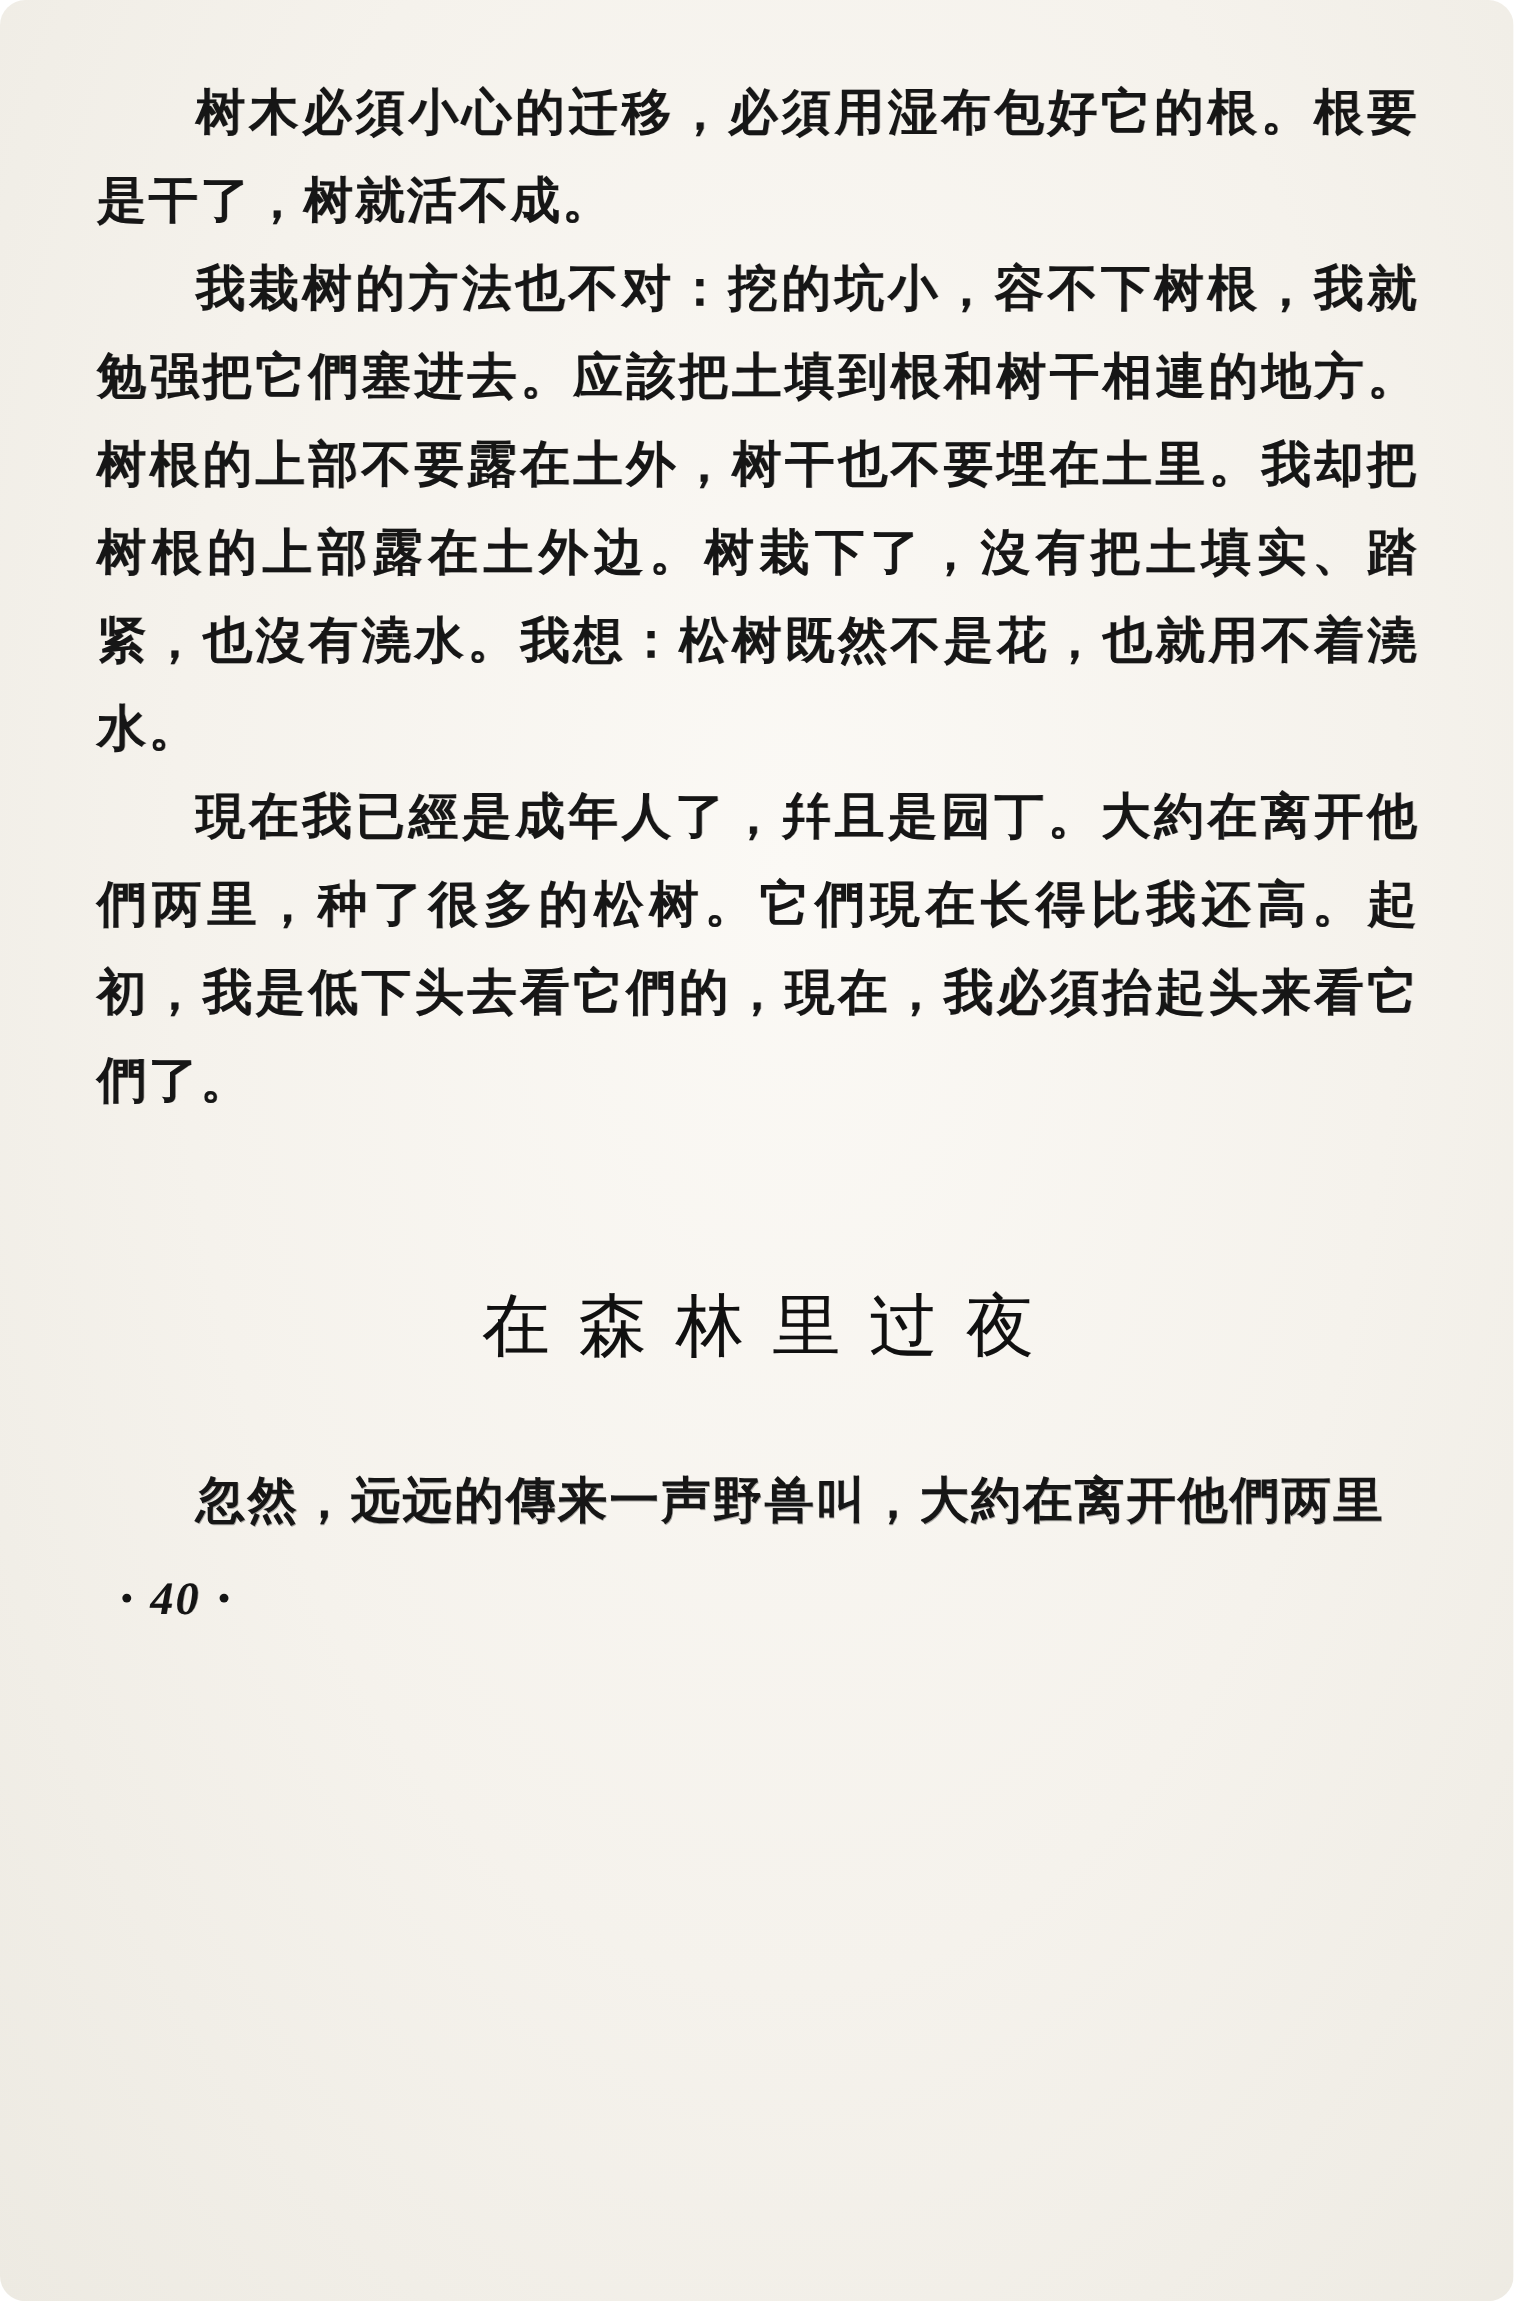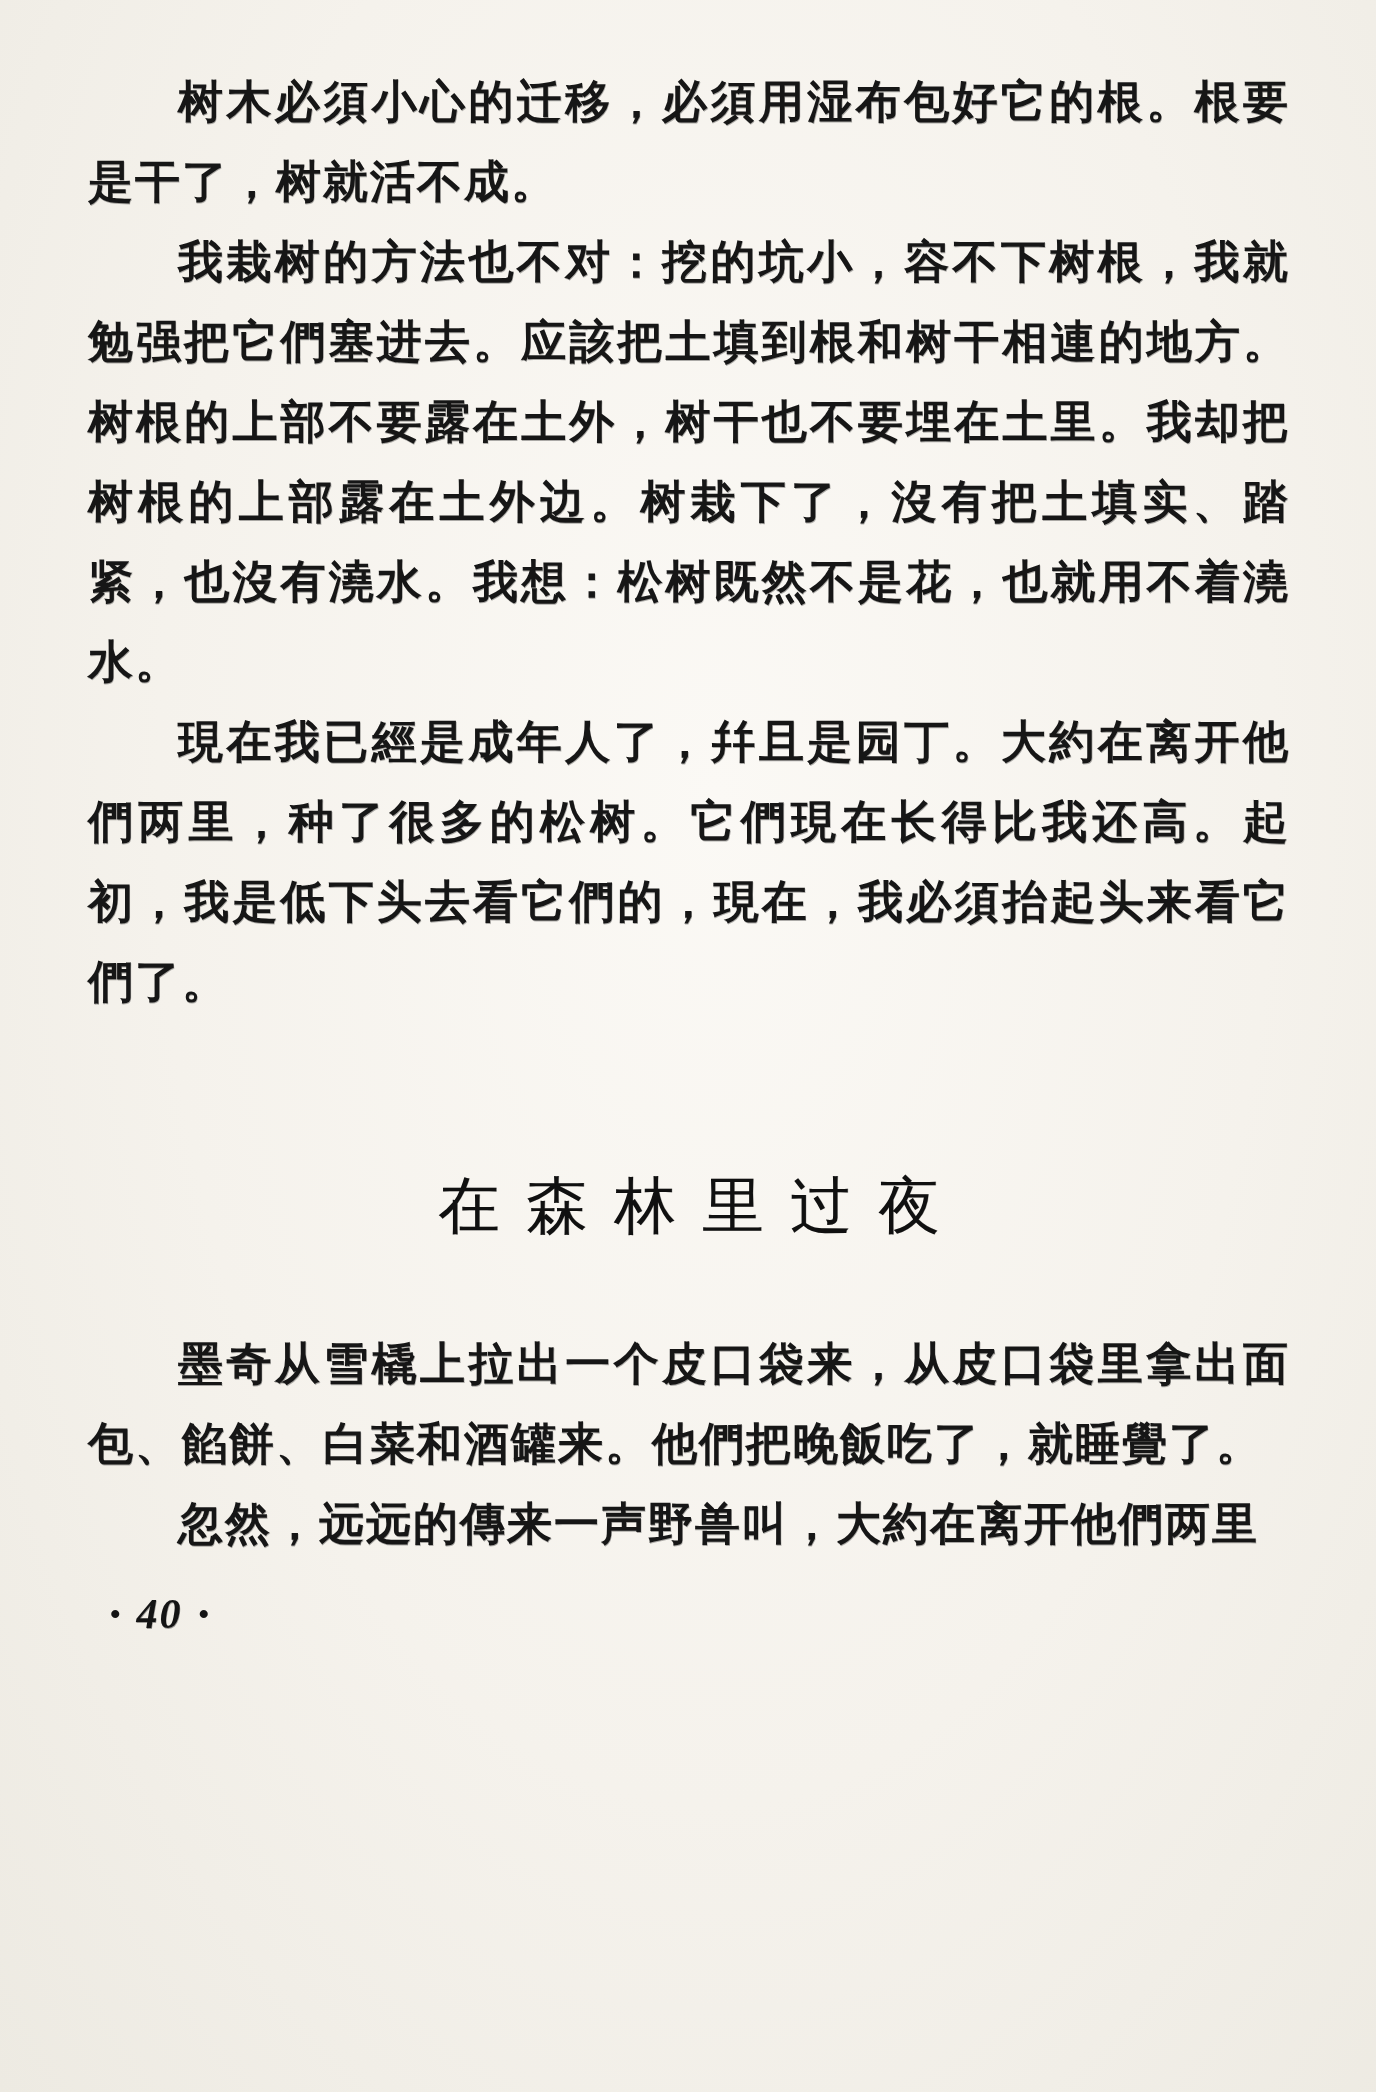--- a/index.html
+++ b/index.html
@@ -11,20 +11,21 @@
   }
   .page {
     position: relative;
     width: 1376px;
     height: 2092px;
     box-sizing: border-box;
     background:
       radial-gradient(ellipse at 52% 38%, #fbf9f5 0%, #f5f2ec 55%, #edeae2 100%);
     color: #141414;
     overflow: hidden;
+    border-radius: 23px;
   }
   .content {
     box-sizing: border-box;
     padding: 62px 86px 0 88px;
   }
   .para {
     margin: 0;
     font-size: 45px;
     line-height: 80px;
     font-weight: 700;
@@ -75,21 +76,20 @@
     <p class="para">树木必須小心的迁移，必須用湿布包好它的根。根要是干了，树就活不成。</p>
 
     <p class="para">我栽树的方法也不对：挖的坑小，容不下树根，我就勉强把它們塞进去。应該把土填到根和树干相連的地方。树根的上部不要露在土外，树干也不要埋在土里。我却把树根的上部露在土外边。树栽下了，沒有把土填实、踏紧，也沒有澆水。我想：松树既然不是花，也就用不着澆水。</p>
 
     <p class="para">現在我已經是成年人了，幷且是园丁。大約在离开他們两里，种了很多的松树。它們現在长得比我还高。起初，我是低下头去看它們的，現在，我必須抬起头来看它們了。</p>
 
     <h1 class="chapter-title">在森林里过夜</h1>
 
 
 
-    <p class="para">墨奇从雪橇上拉出一个皮口袋来，从皮口袋里拿出面包、餡餅、白菜和酒罐来。他們把晚飯吃了，就睡覺了。</p>
 
     <p class="para">忽然，远远的傳来一声野兽叫，大約在离开他們两里</p>
 
     <div class="page-number">
       <span class="bullet">•</span>
       <span class="num">40</span>
       <span class="bullet">•</span>
     </div>
 
   </div>

